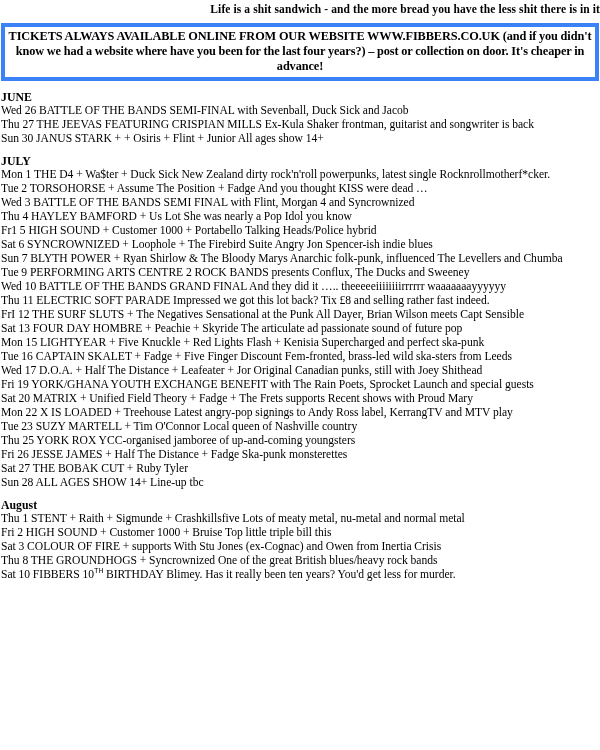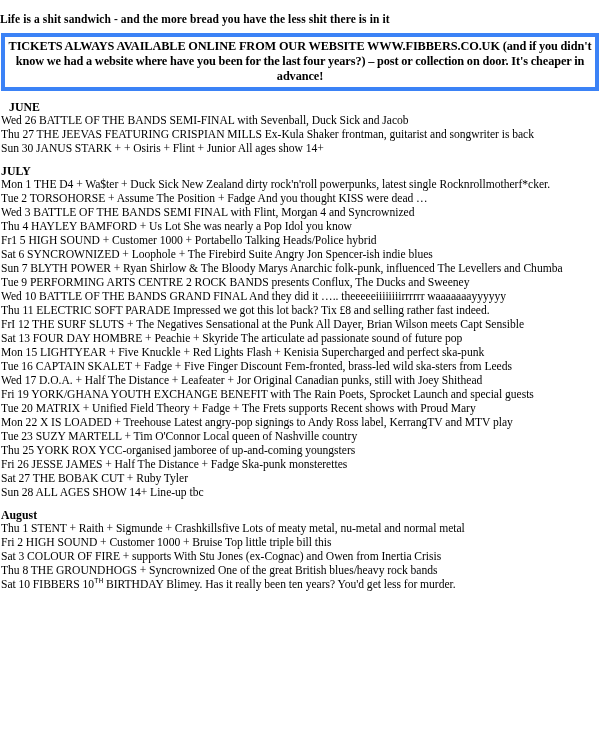--- a/index.html
+++ b/index.html
@@ -15,25 +15,25 @@
     color: #000000;
   }
   .page {
     width: 600px;
     height: 750px;
     box-sizing: border-box;
     padding: 0;
     position: relative;
   }
   .tagline {
-    text-align: left;
+    text-align: right;
     font-weight: bold;
     font-size: 11.5px;
     line-height: 14px;
-    padding-top: 12px;
+    padding-top: 2px;
     padding-bottom: 7px;
     letter-spacing: 0.1px;
   }
   .notice-box {
     border: 4px solid #3b82f6;
     margin: 0 1px 0 1px;
     padding: 2px 3px 3px 3px;
     box-sizing: border-box;
   }
   .notice-text {
@@ -49,21 +49,20 @@
   }
   .month-heading {
     font-weight: bold;
     font-size: 11.8px;
     line-height: 14px;
     margin-top: 8px;
     padding-left: 1px;
   }
   .month-heading.first {
     margin-top: 9px;
-    margin-left: 8px;
   }
   .listing {
     font-size: 11.6px;
     line-height: 14px;
     padding-left: 1px;
     letter-spacing: -0.02px;
     word-spacing: -0.1px;
   }
   .listing sup {
     font-size: 7.6px;
@@ -101,21 +100,21 @@
     <div class="listing">Sun 7  BLYTH POWER + Ryan Shirlow &amp; The Bloody Marys  Anarchic folk-punk, influenced The Levellers and Chumba</div>
     <div class="listing">Tue 9  PERFORMING ARTS CENTRE 2 ROCK BANDS presents Conflux, The Ducks and Sweeney</div>
     <div class="listing">Wed 10  BATTLE OF THE BANDS GRAND FINAL  And they did it ….. theeeeeiiiiiiiirrrrrr waaaaaaayyyyyy</div>
     <div class="listing">Thu 11  ELECTRIC SOFT PARADE  Impressed we got this lot back?  Tix £8 and selling rather fast indeed.</div>
     <div class="listing">FrI 12  THE SURF SLUTS + The Negatives  Sensational at the Punk All Dayer, Brian Wilson meets Capt Sensible</div>
     <div class="listing">Sat 13  FOUR DAY HOMBRE + Peachie + Skyride  The articulate ad passionate sound of future pop</div>
     <div class="listing">Mon 15  LIGHTYEAR + Five Knuckle + Red Lights Flash + Kenisia  Supercharged and perfect ska-punk</div>
     <div class="listing">Tue 16  CAPTAIN SKALET + Fadge + Five Finger Discount  Fem-fronted, brass-led wild ska-sters from Leeds</div>
     <div class="listing">Wed 17  D.O.A. + Half The Distance + Leafeater + Jor  Original Canadian punks, still with Joey Shithead</div>
     <div class="listing">Fri 19  YORK/GHANA YOUTH EXCHANGE BENEFIT with The Rain Poets, Sprocket Launch and special guests</div>
-    <div class="listing">Tue 20  MATRIX + Unified Field Theory + Fadge + The Frets  supports  Recent shows with Proud Mary</div>
+    <div class="listing">Sat 20  MATRIX + Unified Field Theory + Fadge + The Frets  supports  Recent shows with Proud Mary</div>
     <div class="listing">Mon 22  X IS LOADED + Treehouse Latest angry-pop signings to Andy Ross label, KerrangTV and MTV play</div>
     <div class="listing">Tue 23  SUZY MARTELL + Tim O'Connor  Local queen of Nashville country</div>
     <div class="listing">Thu 25  YORK ROX  YCC-organised jamboree of up-and-coming youngsters</div>
     <div class="listing">Fri 26  JESSE JAMES + Half The Distance + Fadge  Ska-punk monsterettes</div>
     <div class="listing">Sat 27  THE BOBAK CUT + Ruby Tyler</div>
     <div class="listing">Sun 28  ALL AGES SHOW 14+  Line-up tbc</div>
   </div>
 
   <div class="month-block">
     <div class="month-heading">August</div>

